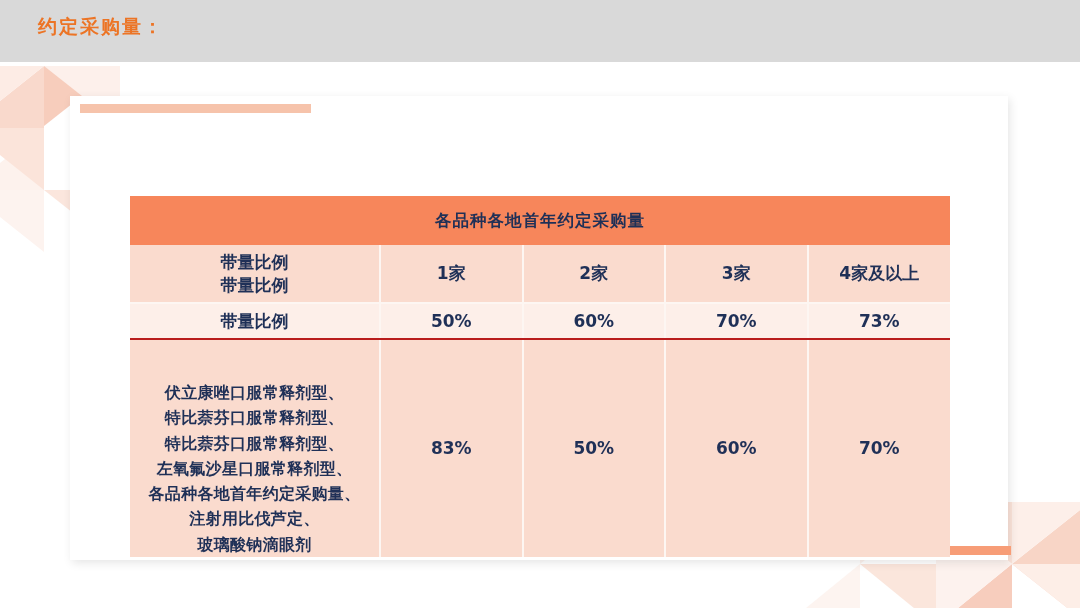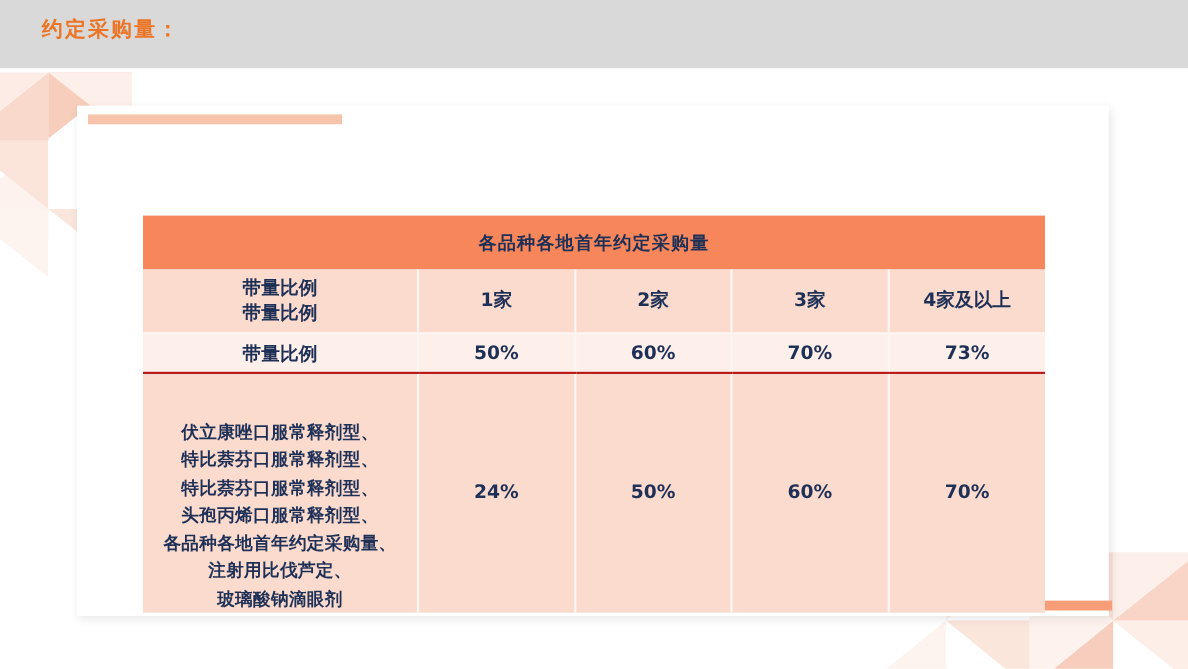--- a/index.html
+++ b/index.html
@@ -226,26 +226,26 @@
         <td>70%</td>
         <td>73%</td>
       </tr>
 
       <tr class="row-c">
         <td>
           <div class="drug-list">
             <div>伏立康唑口服常释剂型、</div>
             <div>特比萘芬口服常释剂型、</div>
             <div>特比萘芬口服常释剂型、</div>
-            <div>头孢丙烯口服常释剂型、</div>
+            <div>左氧氟沙星口服常释剂型、</div>
             <div>各品种各地首年约定采购量、</div>
             <div>注射用比伐芦定、</div>
             <div>玻璃酸钠滴眼剂</div>
           </div>
         </td>
-        <td>24%</td>
+        <td>83%</td>
         <td>50%</td>
         <td>60%</td>
         <td>70%</td>
       </tr>
     </tbody>
   </table>
 </div>
 
 </body></html>

